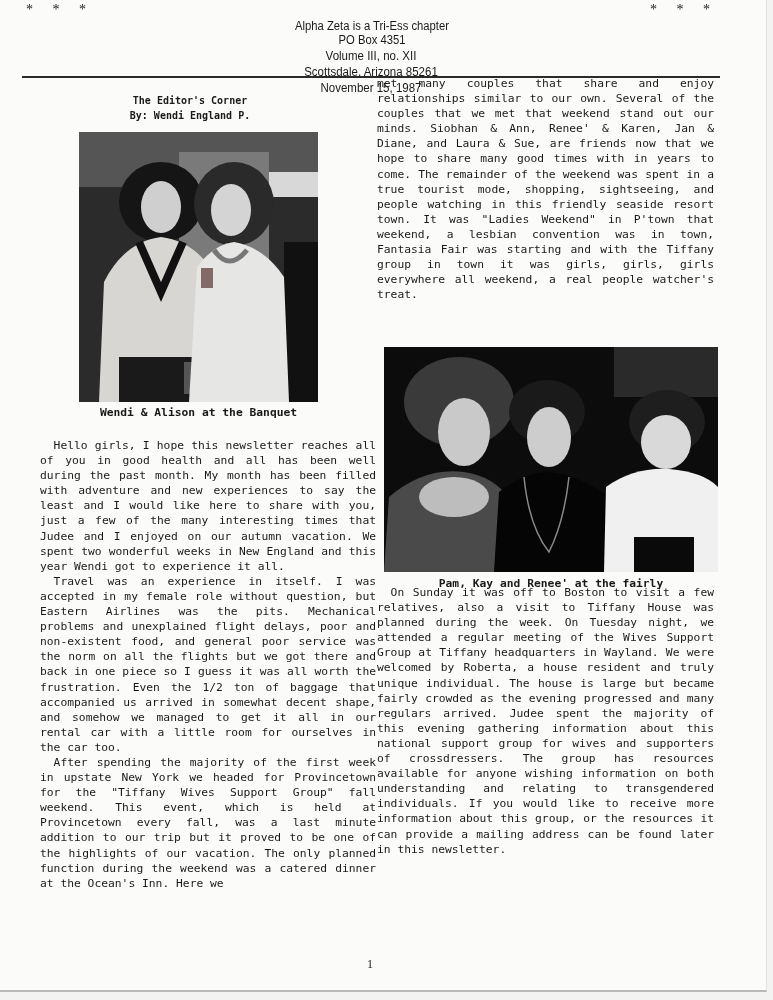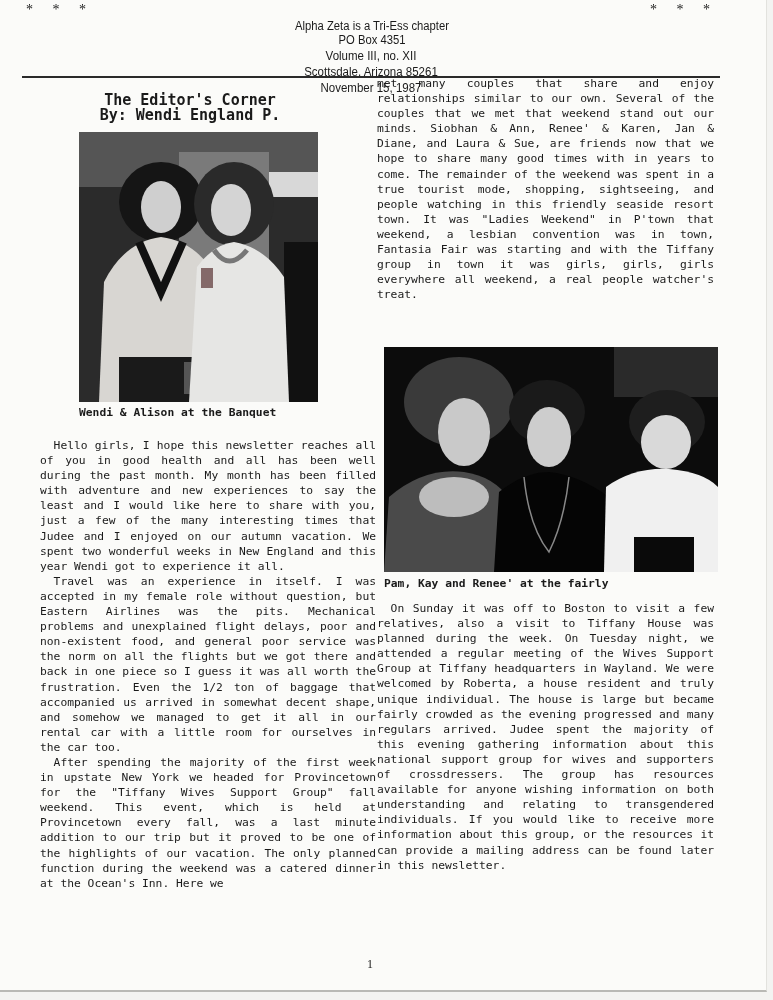--- a/index.html
+++ b/index.html
@@ -45,28 +45,28 @@
     position: absolute;
     font-family: "DejaVu Sans Mono", "Liberation Mono", monospace;
     font-size: 11.3px; line-height: 15.1px;
     text-align: justify;
   }
   .col p { margin: 0; text-indent: 2ch; }
   .col p.noindent { text-indent: 0; }
   .heading {
     position: absolute; text-align: center;
     font-family: "DejaVu Sans Mono", "Liberation Mono", monospace;
-    font-weight: bold; font-size: 15px; line-height: 15px;
+    font-weight: bold; font-size: 10px; line-height: 15px;
   }
   .photo {
     position: absolute; overflow: hidden;
     background: #1d1d1d;
   }
   .caption {
-    position: absolute; text-align: left;
+    position: absolute; text-align: center;
     font-family: "DejaVu Sans Mono", "Liberation Mono", monospace;
     font-weight: bold; font-size: 11.3px; line-height: 14px;
   }
   .pagenum {
     position: absolute; left: 367px; top: 957px;
     font-family: "Liberation Serif", serif; font-size: 12px;
   }
 </style>
 </head>
 <body>
@@ -143,18 +143,18 @@
       <path d="M140 130 Q145 180 165 205 Q180 175 185 130" fill="none" stroke="#888" stroke-width="1.5"></path>
 
       <ellipse cx="283" cy="75" rx="38" ry="32" fill="#1e1e1e"></ellipse>
       <ellipse cx="282" cy="95" rx="25" ry="27" fill="#d9d9d9"></ellipse>
       <path d="M220 225 L222 140 Q250 120 285 122 Q320 125 334 140 L334 225 Z" fill="#f0f0f0"></path>
       <rect x="250" y="190" width="60" height="35" fill="#0a0a0a"></rect>
     </svg>
   </div>
   <div class="caption" style="left:384px; top:577px; width:334px;">Pam, Kay and Renee' at the fairly</div>
 
-  <div class="col" style="left:377px; top:601px; width:337px;">
+  <div class="col" style="left:377px; top:585px; width:337px;">
     <p>On Sunday it was off to Boston to visit a few relatives, also a visit to Tiffany House was planned during the week. On Tuesday night, we attended a regular meeting of the Wives Support Group at Tiffany headquarters in Wayland. We were welcomed by Roberta, a house resident and truly unique individual. The house is large but became fairly crowded as the evening progressed and many regulars arrived. Judee spent the majority of this evening gathering information about this national support group for wives and supporters of crossdressers. The group has resources available for anyone wishing information on both understanding and relating to transgendered individuals. If you would like to receive more information about this group, or the resources it can provide a mailing address can be found later in this newsletter.</p>
   </div>
 
   <div class="pagenum">1</div>
 </div>
 
 </body></html>

